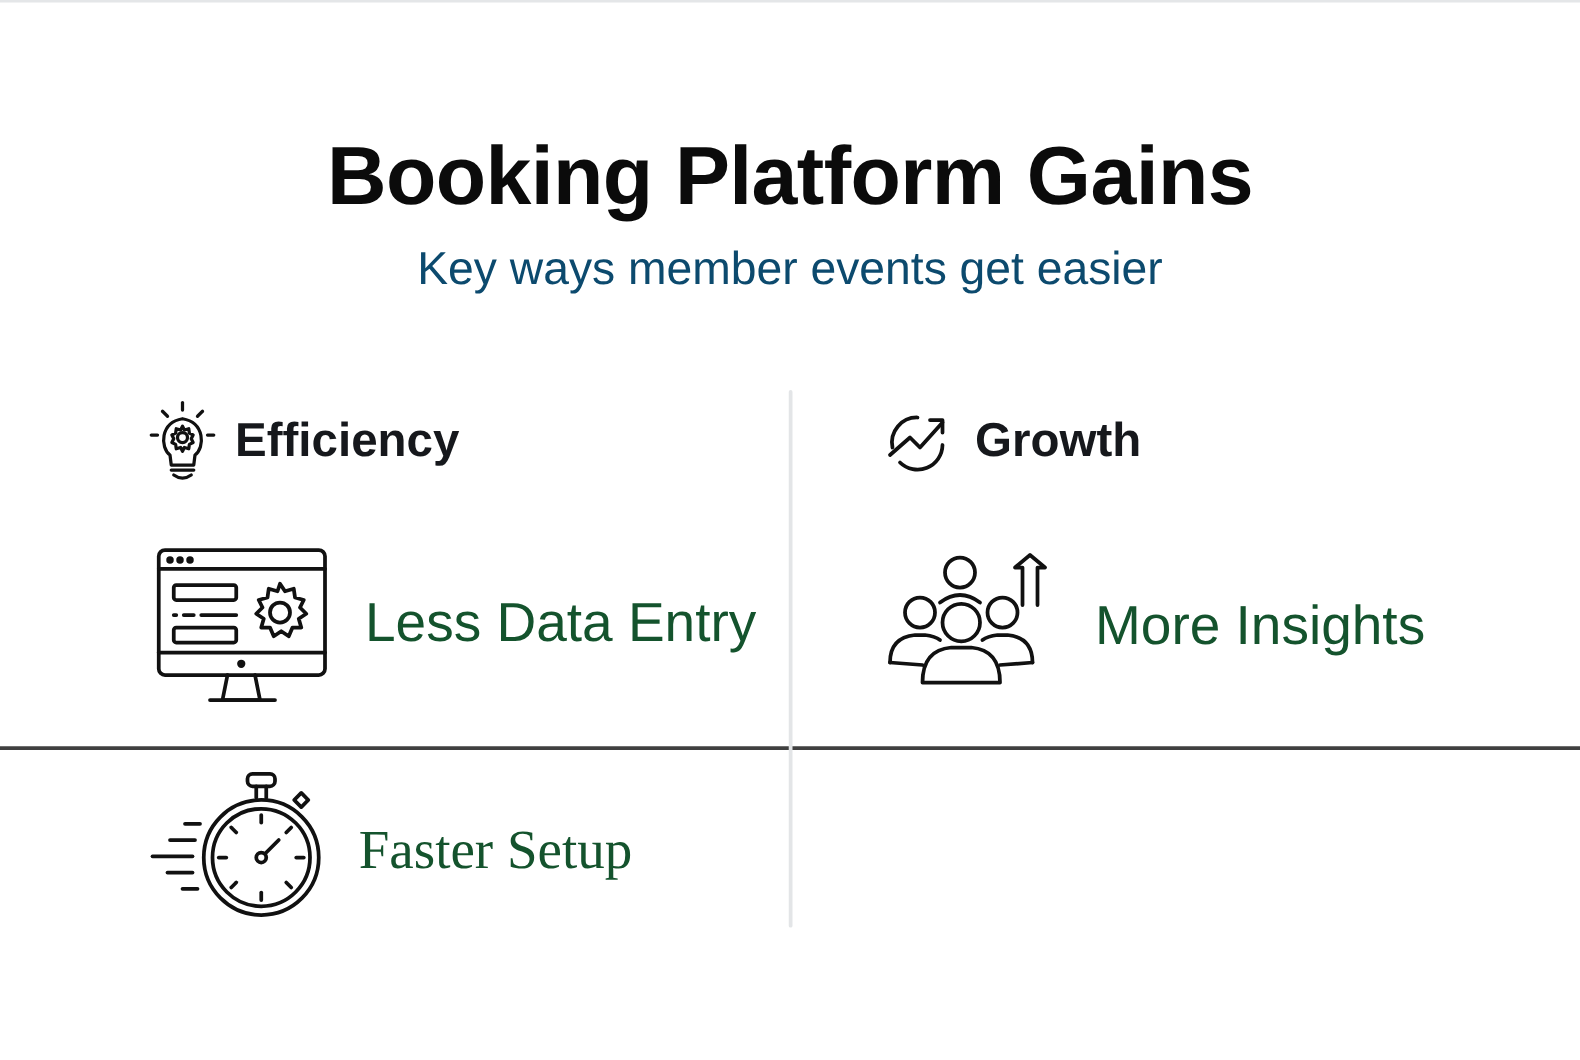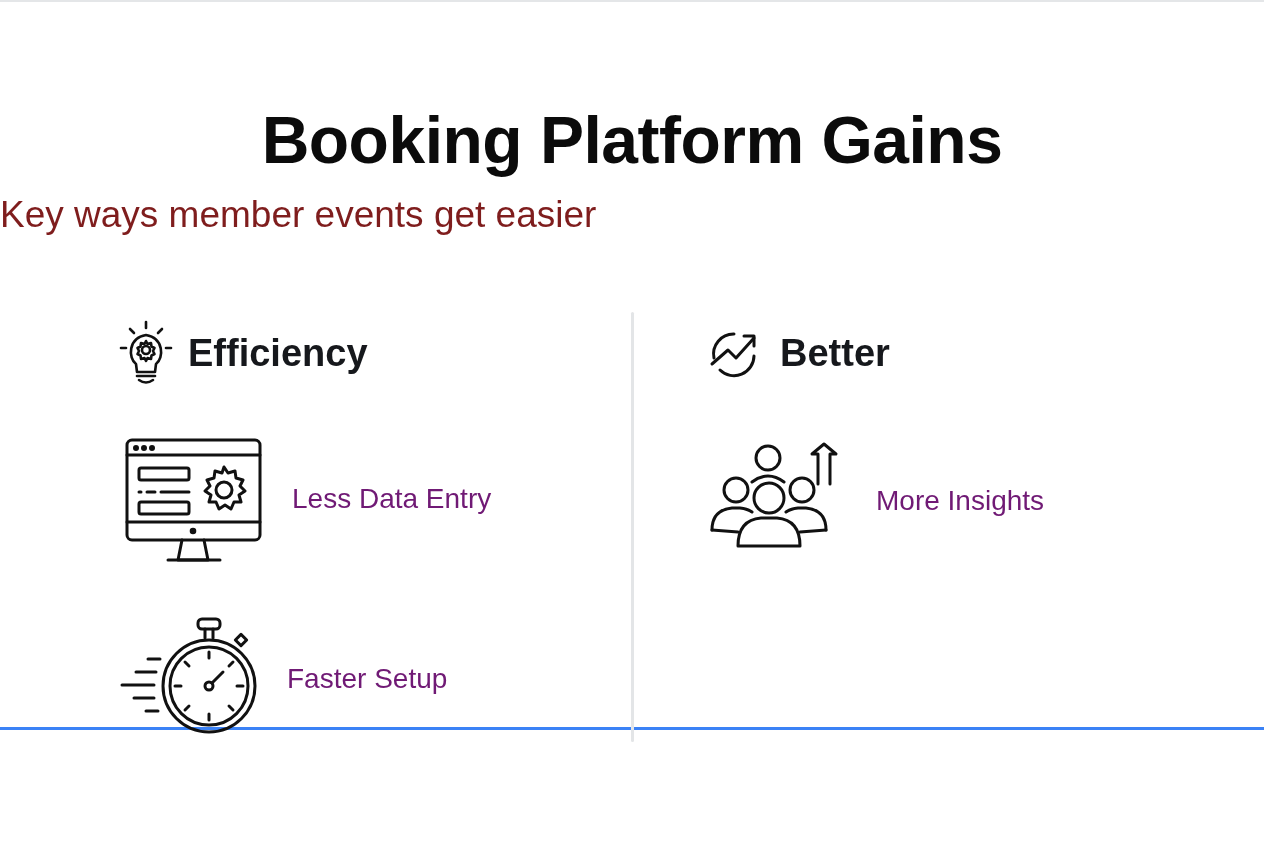--- a/index.html
+++ b/index.html
@@ -2,50 +2,50 @@
 <html><head>
   <meta charset="utf-8">
   <style>
     * { box-sizing: border-box; margin: 0; padding: 0; }
     html, body {
       width: 1264px; height: 848px; background: #ffffff; overflow: hidden;
       font-family: "Liberation Sans", "DejaVu Sans", sans-serif;
       color: #111111;
     }
     .page {
-      position: relative; width: 1264px; height: 730px; background: #ffffff;
+      position: relative; width: 1264px; height: 600px; background: #ffffff;
       border-top: 2px solid #e4e6e8;
-      border-bottom: 3px solid #3b82f6;
+      border-bottom: 3px solid #404040;
     }
     .title {
       position: absolute; left: 0; right: 0; top: 100px;
       text-align: center; font-size: 66px; font-weight: 700; color: #0b0b0b;
       letter-spacing: -0.5px;
     }
     .subtitle {
       position: absolute; left: 0; right: 0; top: 192px;
-      text-align: left; font-size: 37px; font-weight: 400; color: #7f1d1d;
+      text-align: center; font-size: 37px; font-weight: 400; color: #0c4a6e;
     }
     .divider {
       position: absolute; left: 631px; top: 310px; width: 3px; height: 430px;
       background: #e3e5e7; border-radius: 2px;
     }
     .col-head {
       position: absolute; display: flex; align-items: center;
     }
     .col-head .h-icon { width: 64px; height: 70px; }
     .col-head .h-label {
       font-size: 38px; font-weight: 700; color: #16181c; margin-left: 12px;
     }
     .item {
       position: absolute; display: flex; align-items: center;
     }
     .item .i-icon { width: 140px; height: 130px; flex-shrink: 0; }
     .item .i-label {
-      font-size: 28px; font-weight: 400; color: #701a75;
+      font-size: 44px; font-weight: 400; color: #14532d;
     }
     svg { display: block; }
   </style>
 </head>
 <body>
 
 <div class="page">
 
   <h1 class="title">Booking Platform Gains</h1>
   <div class="subtitle">Key ways member events get easier</div>
@@ -72,21 +72,21 @@
 
   <div class="col-head" style="left:704px; top:316px;">
     <span class="h-icon">
       <svg width="64" height="70" viewBox="0 0 64 70" fill="none" stroke="#111" stroke-width="3" stroke-linecap="round" stroke-linejoin="round">
         <path d="M30 16 A 20 20 0 0 0 10 40"></path>
         <path d="M50 38 A 20 20 0 0 1 16 52"></path>
         <polyline points="8,46 24,32 32,40 50,20"></polyline>
         <polyline points="40,18 50,18 50,28"></polyline>
       </svg>
     </span>
-    <span class="h-label">Better</span>
+    <span class="h-label">Growth</span>
   </div>
 
   <div class="item" style="left:122px; top:432px;">
     <span class="i-icon">
       <svg width="140" height="130" viewBox="0 0 140 130" fill="none" stroke="#111" stroke-width="3" stroke-linecap="round" stroke-linejoin="round">
         <rect x="5" y="6" width="133" height="100" rx="5"></rect>
         <line x1="5" y1="21" x2="138" y2="21"></line>
         <circle cx="14" cy="14" r="1.5" fill="#111"></circle>
         <circle cx="22" cy="14" r="1.5" fill="#111"></circle>
         <circle cx="30" cy="14" r="1.5" fill="#111"></circle>
@@ -99,21 +99,21 @@
         <line x1="25" y1="58" x2="33" y2="58"></line>
         <line x1="39" y1="58" x2="67" y2="58"></line>
         <rect x="17" y="68" width="50" height="12" rx="2"></rect>
         <circle cx="102" cy="56" r="8"></circle>
         <path d="M102 33 L106 39 L113 37 L114 44 L121 46 L118 52 L123 57 L117 61 L119 68 L112 68 L109 75 L103 71 L97 75 L94 68 L87 68 L89 61 L83 57 L88 52 L85 46 L92 44 L93 37 L100 39 Z"></path>
       </svg>
     </span>
     <span class="i-label" style="margin-left:30px;">Less Data Entry</span>
   </div>
 
-  <div class="item" style="left:116px; top:612px;">
+  <div class="item" style="left:116px; top:612px;font-family:Liberation Serif, serif;">
     <span class="i-icon">
       <svg width="145" height="125" viewBox="0 0 145 125" fill="none" stroke="#111" stroke-width="3" stroke-linecap="round" stroke-linejoin="round">
         <rect x="82" y="5" width="22" height="10" rx="4"></rect>
         <line x1="89" y1="15" x2="89" y2="24"></line>
         <line x1="97" y1="15" x2="97" y2="24"></line>
         <rect x="121" y="22" width="8" height="8" transform="rotate(45 125 26)"></rect>
         <circle cx="93" cy="72" r="46"></circle>
         <circle cx="93" cy="72" r="39"></circle>
         <line x1="93" y1="38" x2="93" y2="44"></line>
         <line x1="93" y1="100" x2="93" y2="106"></line>

